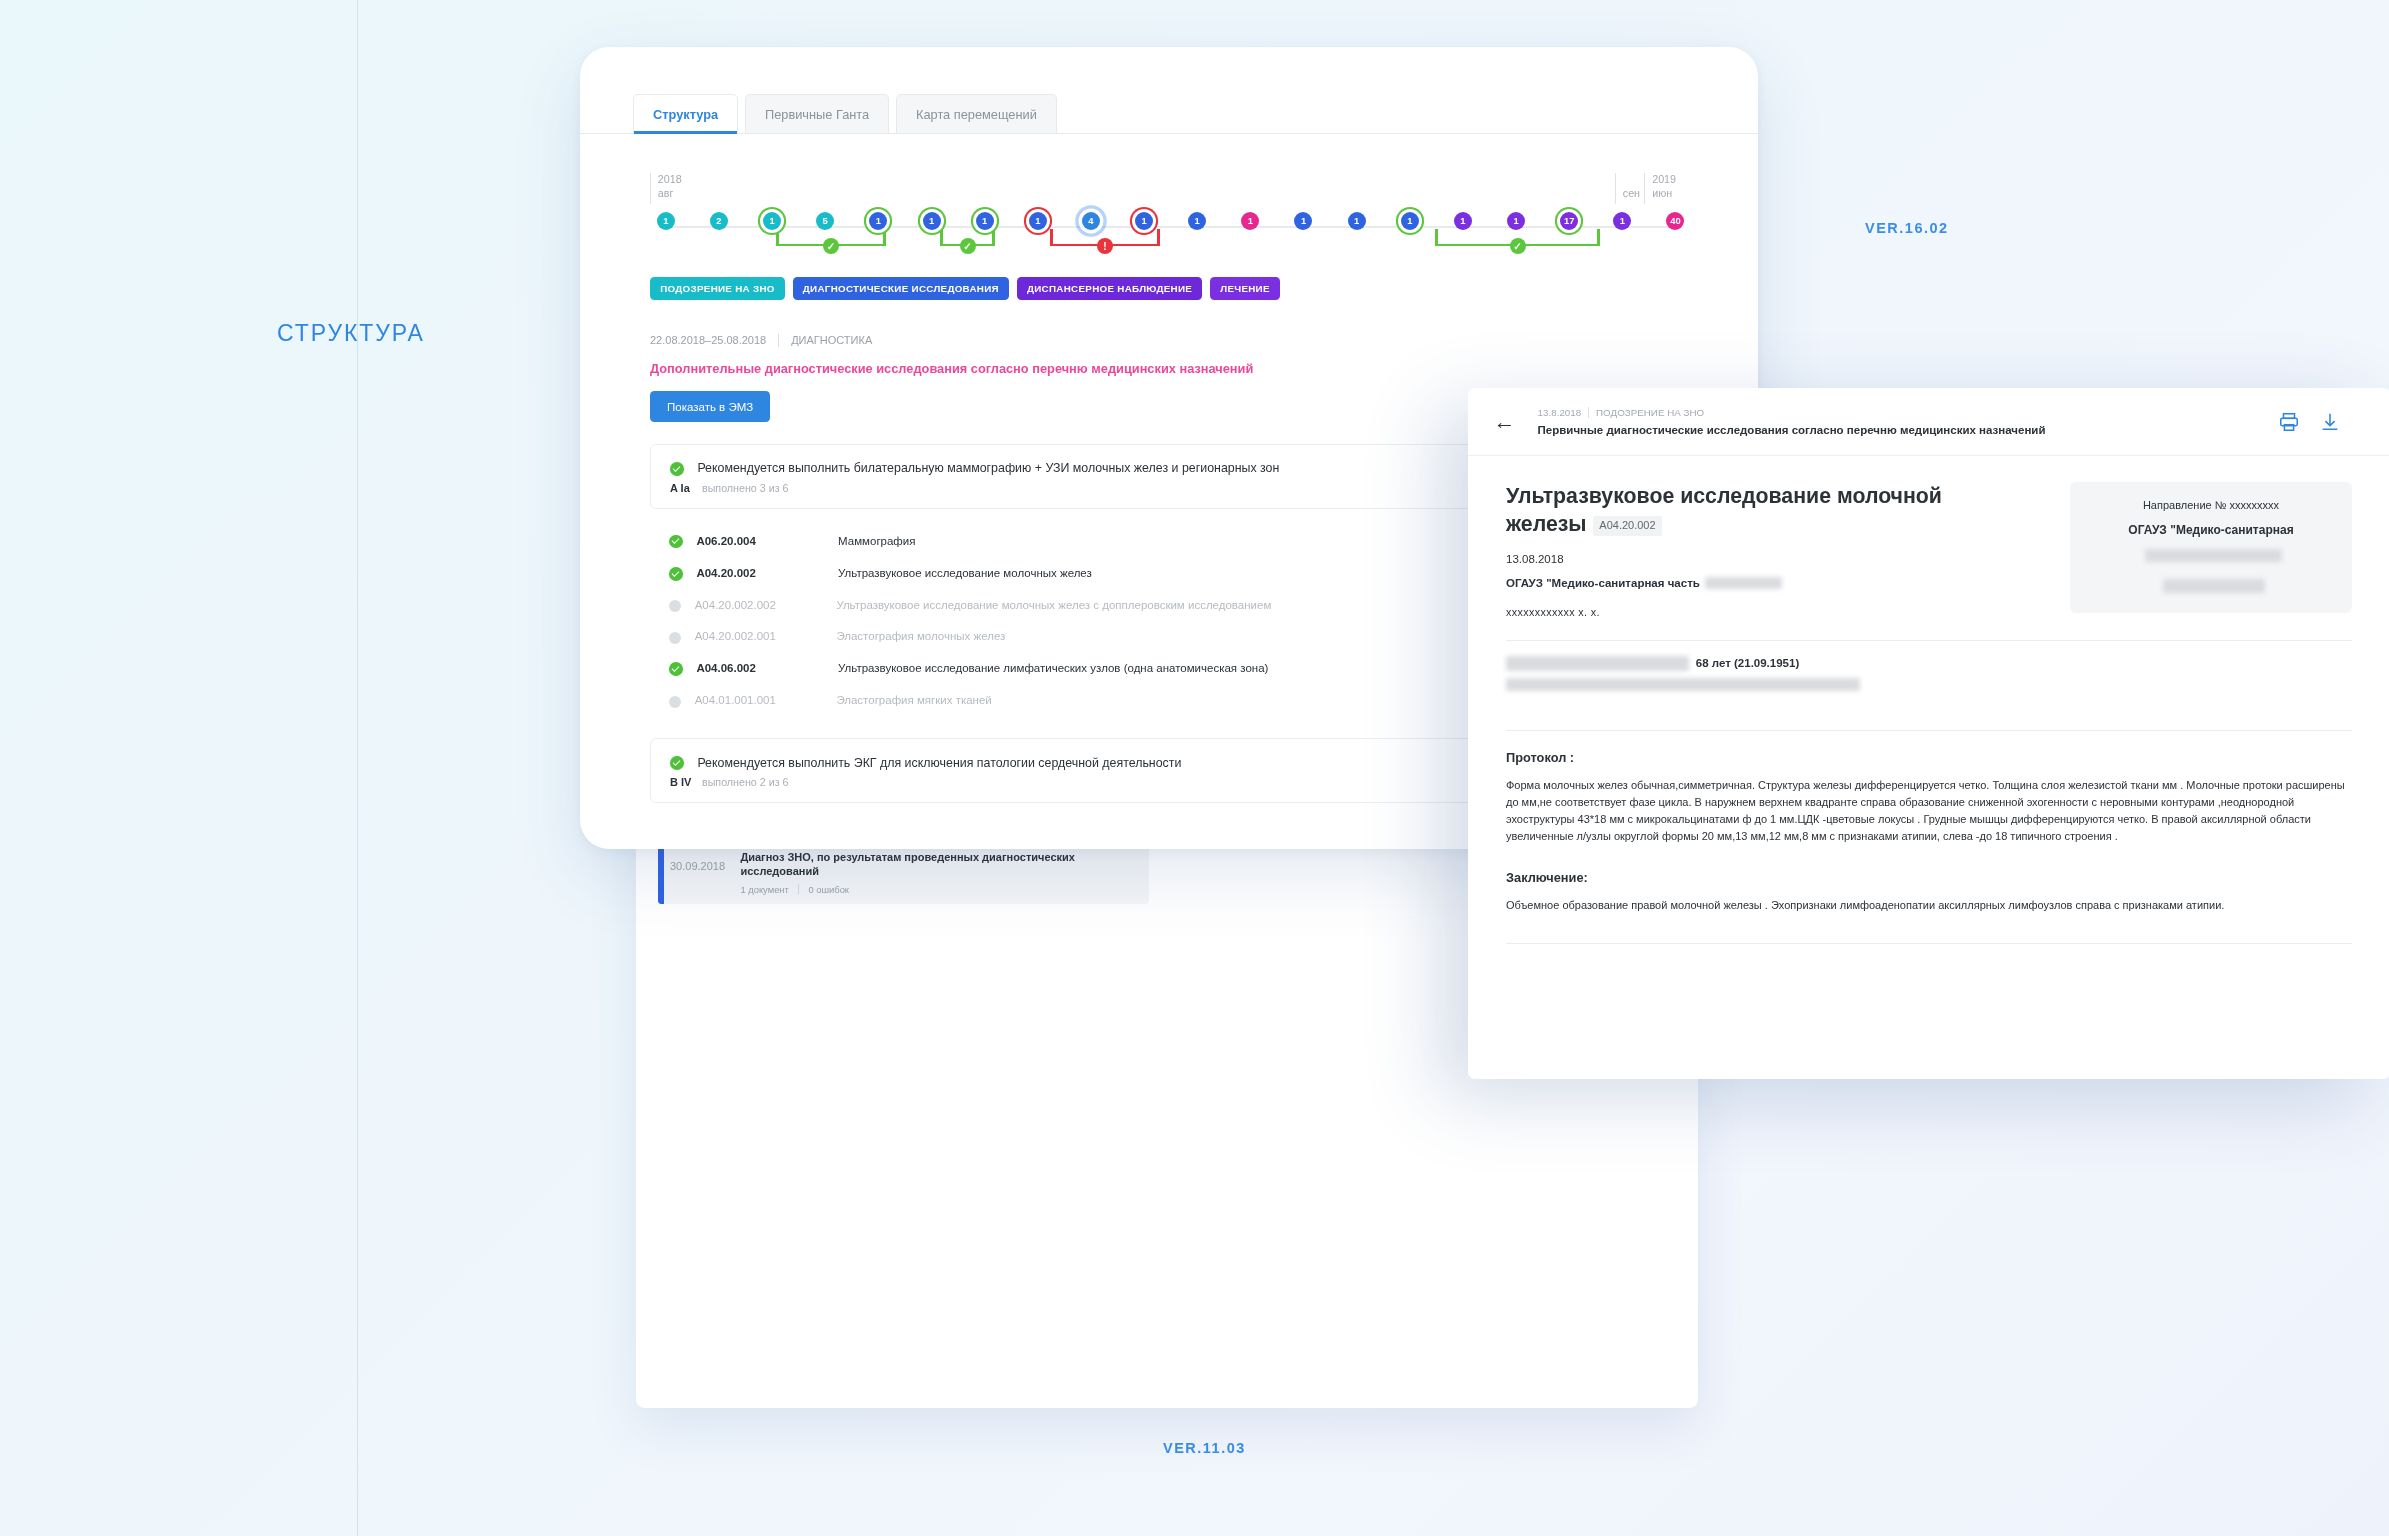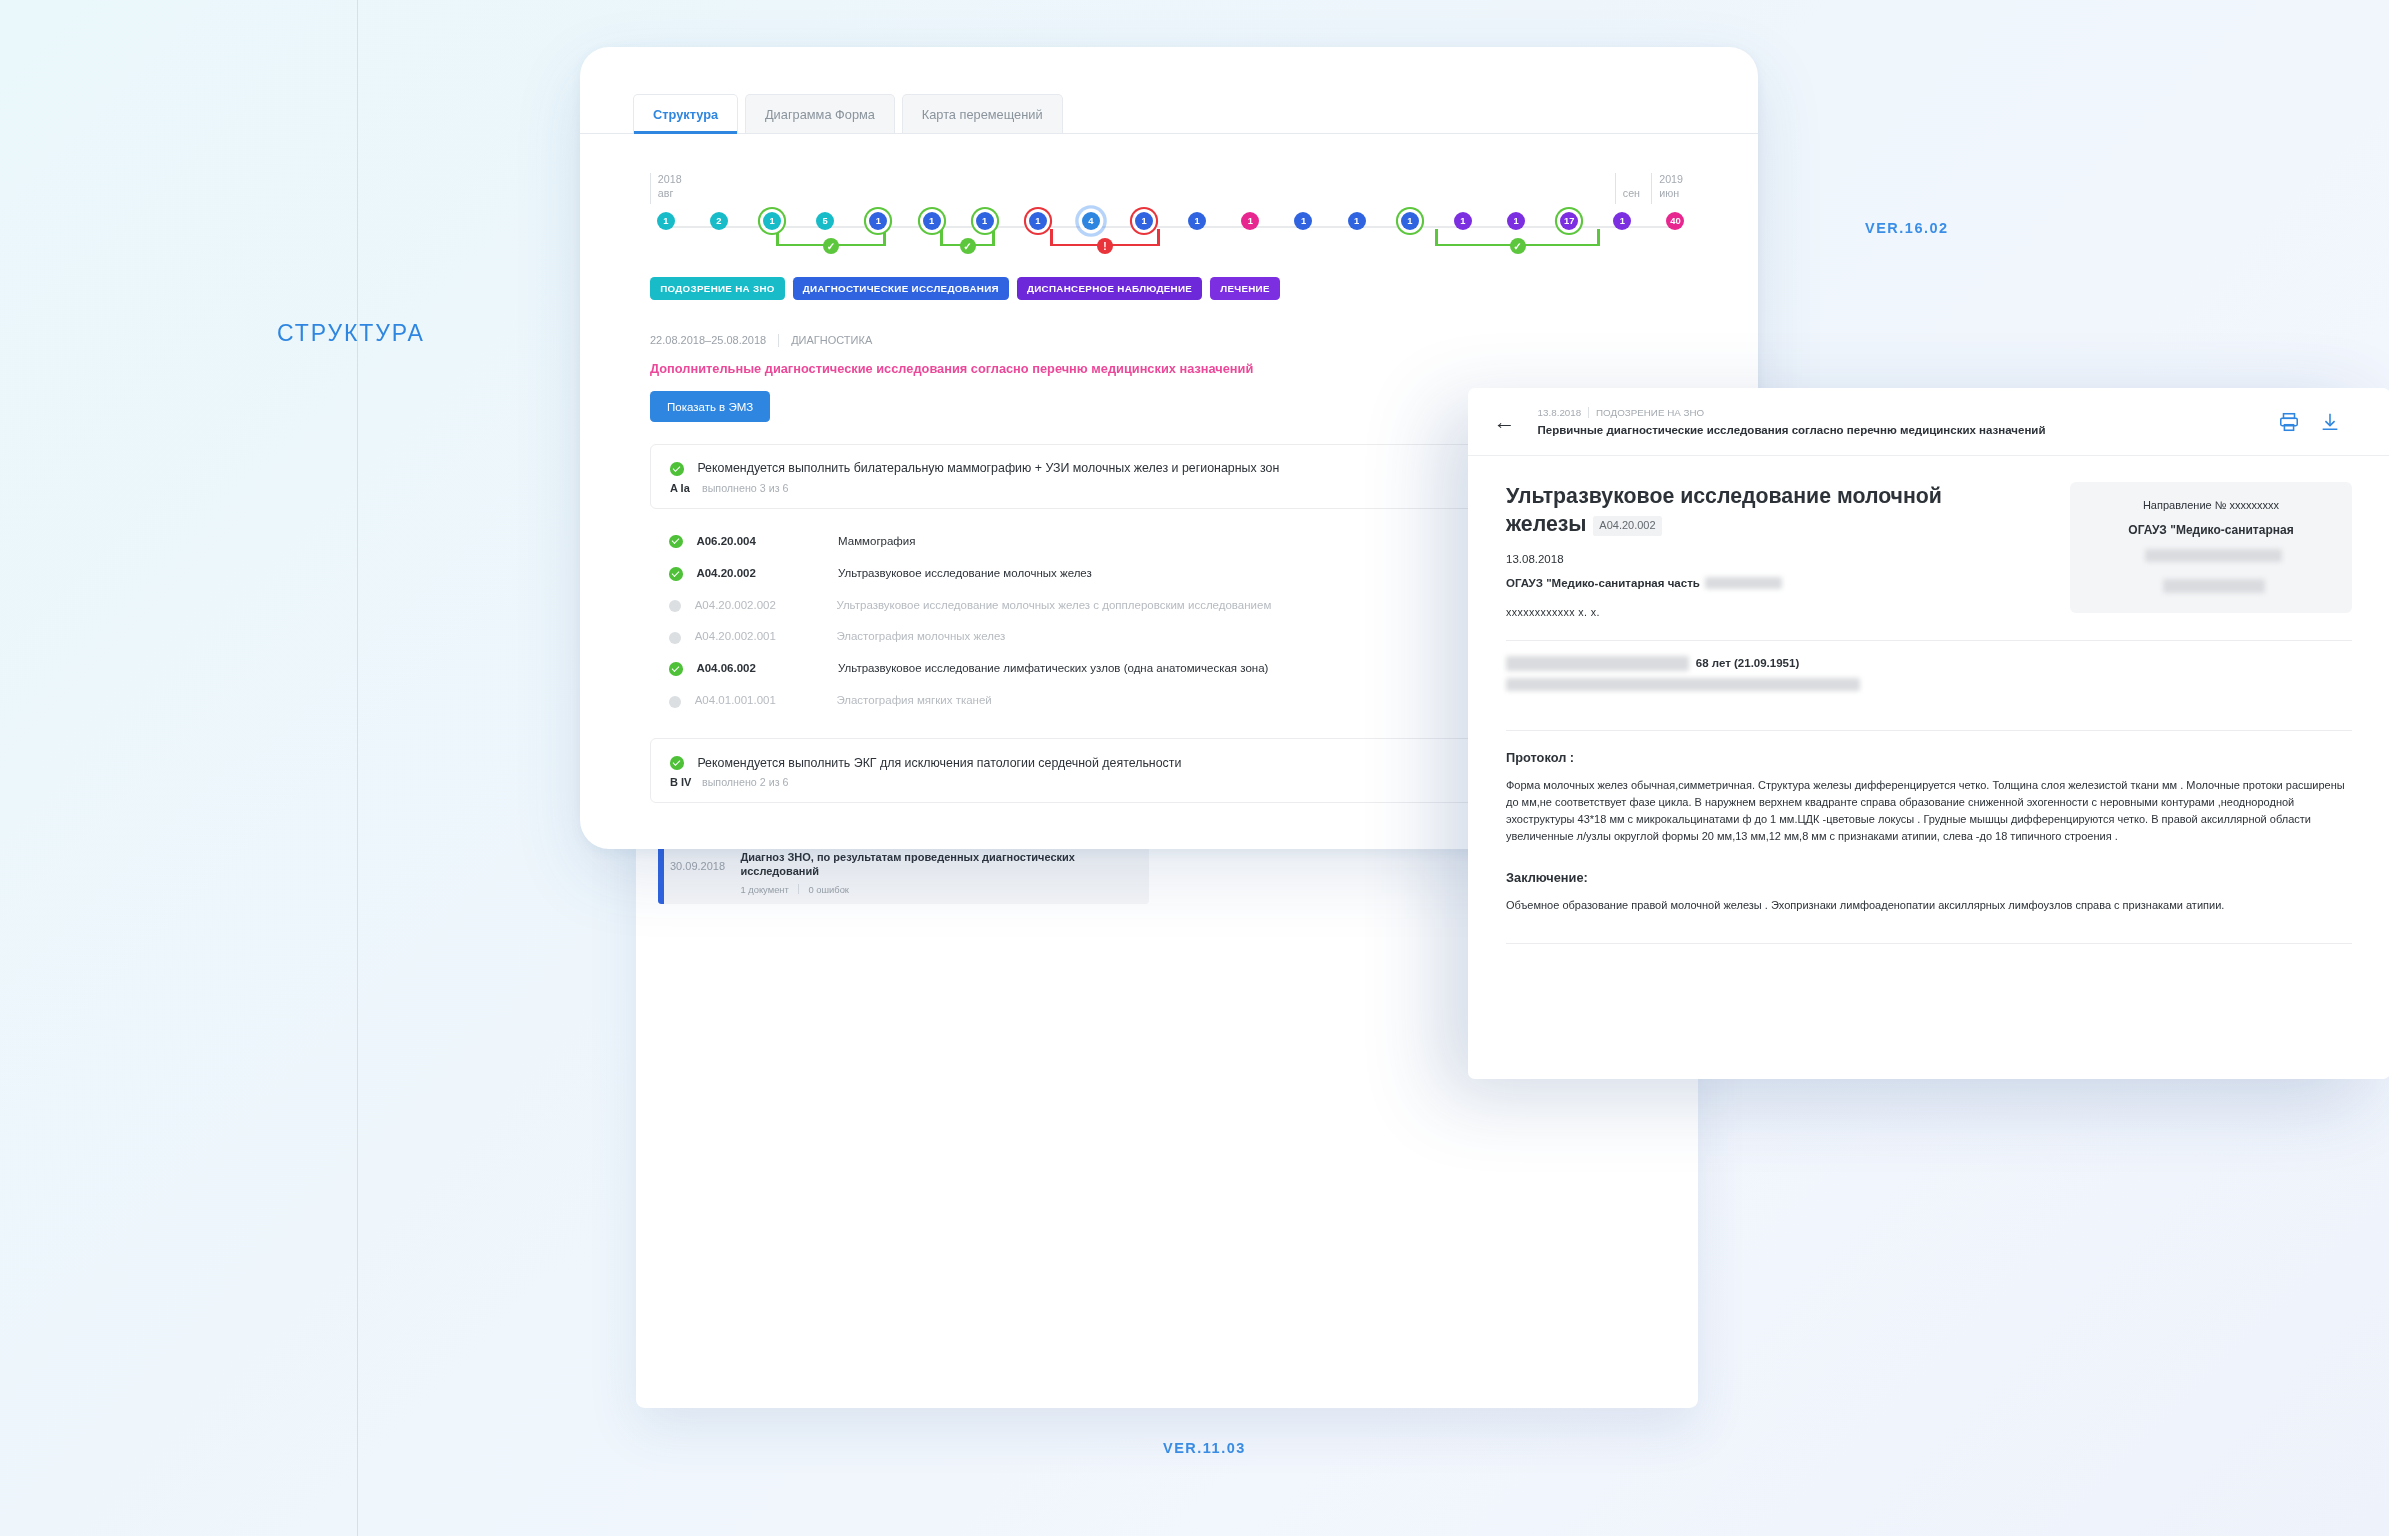--- a/index.html
+++ b/index.html
@@ -391,38 +391,38 @@
           </div>
         </div>
       </div>
   </div>
 </div>
 
 <div class="window">
 
   <div class="tabs">
     <div class="tab active">Структура</div>
-    <div class="tab">Диаграмма Форма</div>
+    <div class="tab">Первичные Ганта</div>
     <div class="tab">Карта перемещений</div>
   </div>
   <div class="tabline"></div>
 
   <div class="panel-body">
 
     
     <div class="timeline-wrap">
       <div class="tl-year" style="left:0">
         <b>2018</b>
         <b>авг</b>
       </div>
       <div class="tl-year" style="right:48px">
         <b style="visibility:hidden">.</b>
         <b>сен</b>
       </div>
-      <div class="tl-year" style="right:5px">
+      <div class="tl-year" style="right:12px">
         <b>2019</b>
         <b>июн</b>
       </div>
       <div class="tl-track"></div>
       <div class="tl-nodes" id="tl-nodes">
           <div class="node" style="background: rgb(24, 188, 200);">1</div>
           <div class="node" style="background: rgb(24, 188, 200);">2</div>
           <div class="node ring-green" style="background: rgb(24, 188, 200);">1</div>
           <div class="node" style="background: rgb(24, 188, 200);">5</div>
           <div class="node ring-green" style="background: rgb(47, 99, 224);">1</div>

